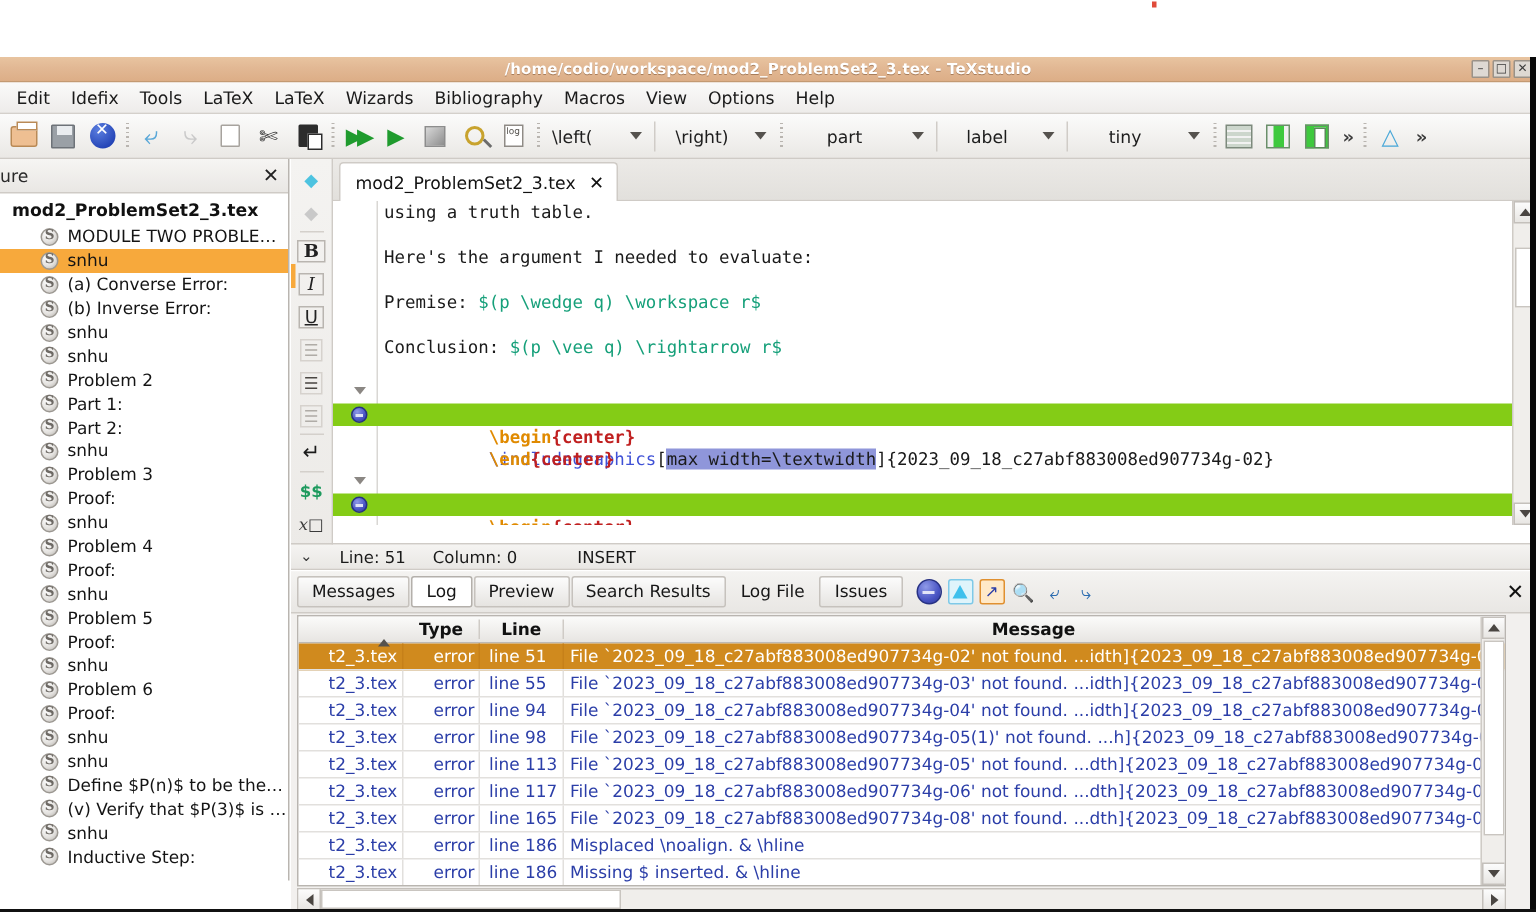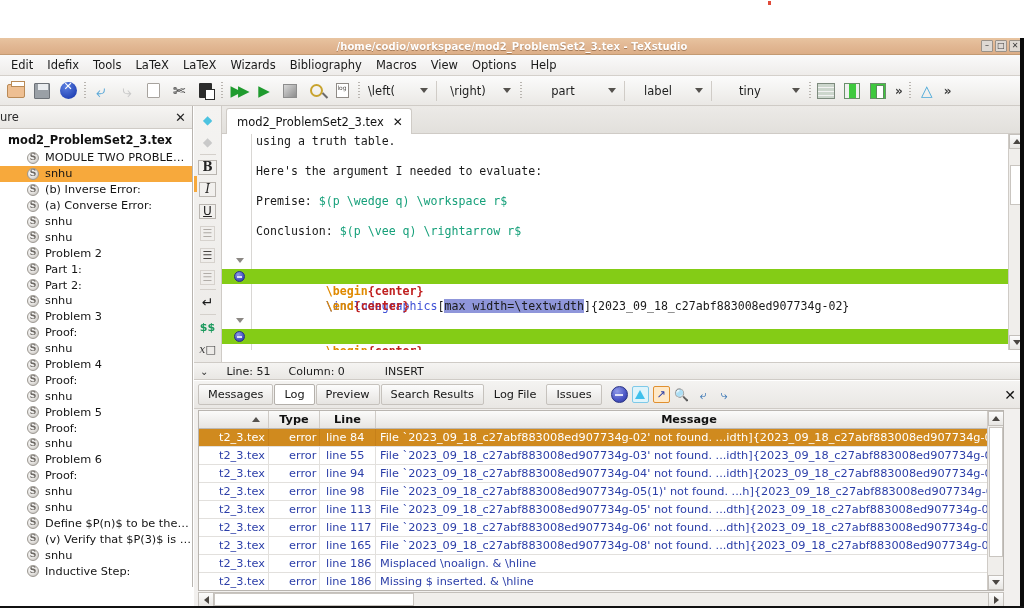--- a/index.html
+++ b/index.html
@@ -227,21 +227,21 @@
 
   .log-table{
     position:absolute; left:4px; top:29px; width:806px; height:181px;
     background:#ffffff; border:1px solid #b9b5b0;
     overflow:hidden;
   }
   .lt-head{
     display:flex; height:18px;
     background:linear-gradient(to bottom,#fbfbfa,#e7e5e2);
     border-bottom:1px solid #bdb9b4;
-    font-size:11.3px; font-weight:bold; color:#111;
+    font-size:11.3px; font-weight:bold; color:#111;align-items:center;
   }
   .lt-head > div{ display:flex;align-items:center; justify-content:center;
                   border-right:1px solid #cfcbc6; }
   .c-file{ width:70px; position:relative; }
   .c-file .sortasc{
     position:absolute; right:8px; top:6px; width:0;height:0;
     border-left:4px solid transparent;border-right:4px solid transparent;border-bottom:5px solid #55524e;
   }
   .c-type{ width:51px; }
   .c-line{ width:56px; }
@@ -419,25 +419,25 @@
       <div class="sb-row">
           <span class="s-icon"></span>
           <span class="sb-label">MODULE TWO PROBLEM ...</span>
         </div>
       <div class="sb-row sel">
           <span class="s-icon"></span>
           <span class="sb-label">snhu</span>
         </div>
       <div class="sb-row">
           <span class="s-icon"></span>
+          <span class="sb-label">(a) Converse Error:</span>
+        </div>
+      <div class="sb-row">
+          <span class="s-icon"></span>
           <span class="sb-label">(b) Inverse Error:</span>
-        </div>
-      <div class="sb-row">
-          <span class="s-icon"></span>
-          <span class="sb-label">(a) Converse Error:</span>
         </div>
       <div class="sb-row">
           <span class="s-icon"></span>
           <span class="sb-label">snhu</span>
         </div>
       <div class="sb-row">
           <span class="s-icon"></span>
           <span class="sb-label">snhu</span>
         </div>
       <div class="sb-row">
@@ -664,21 +664,21 @@
             <span class="sortasc"></span>
           </div>
         <div class="c-type">Type</div>
         <div class="c-line">Line</div>
         <div class="c-msg">Message</div>
       </div>
 
       <div class="lt-row sel">
         <div class="c-file">t2_3.tex</div>
         <div class="c-type">error</div>
-        <div class="c-line">line 84</div>
+        <div class="c-line">line 51</div>
         <div class="c-msg">File `2023_09_18_c27abf883008ed907734g-02' not found. ...idth]{2023_09_18_c27abf883008ed907734g-02}</div>
       </div>
       <div class="lt-row">
         <div class="c-file">t2_3.tex</div>
         <div class="c-type">error</div>
         <div class="c-line">line 55</div>
         <div class="c-msg">File `2023_09_18_c27abf883008ed907734g-03' not found. ...idth]{2023_09_18_c27abf883008ed907734g-03}</div>
       </div>
       <div class="lt-row">
         <div class="c-file">t2_3.tex</div>

